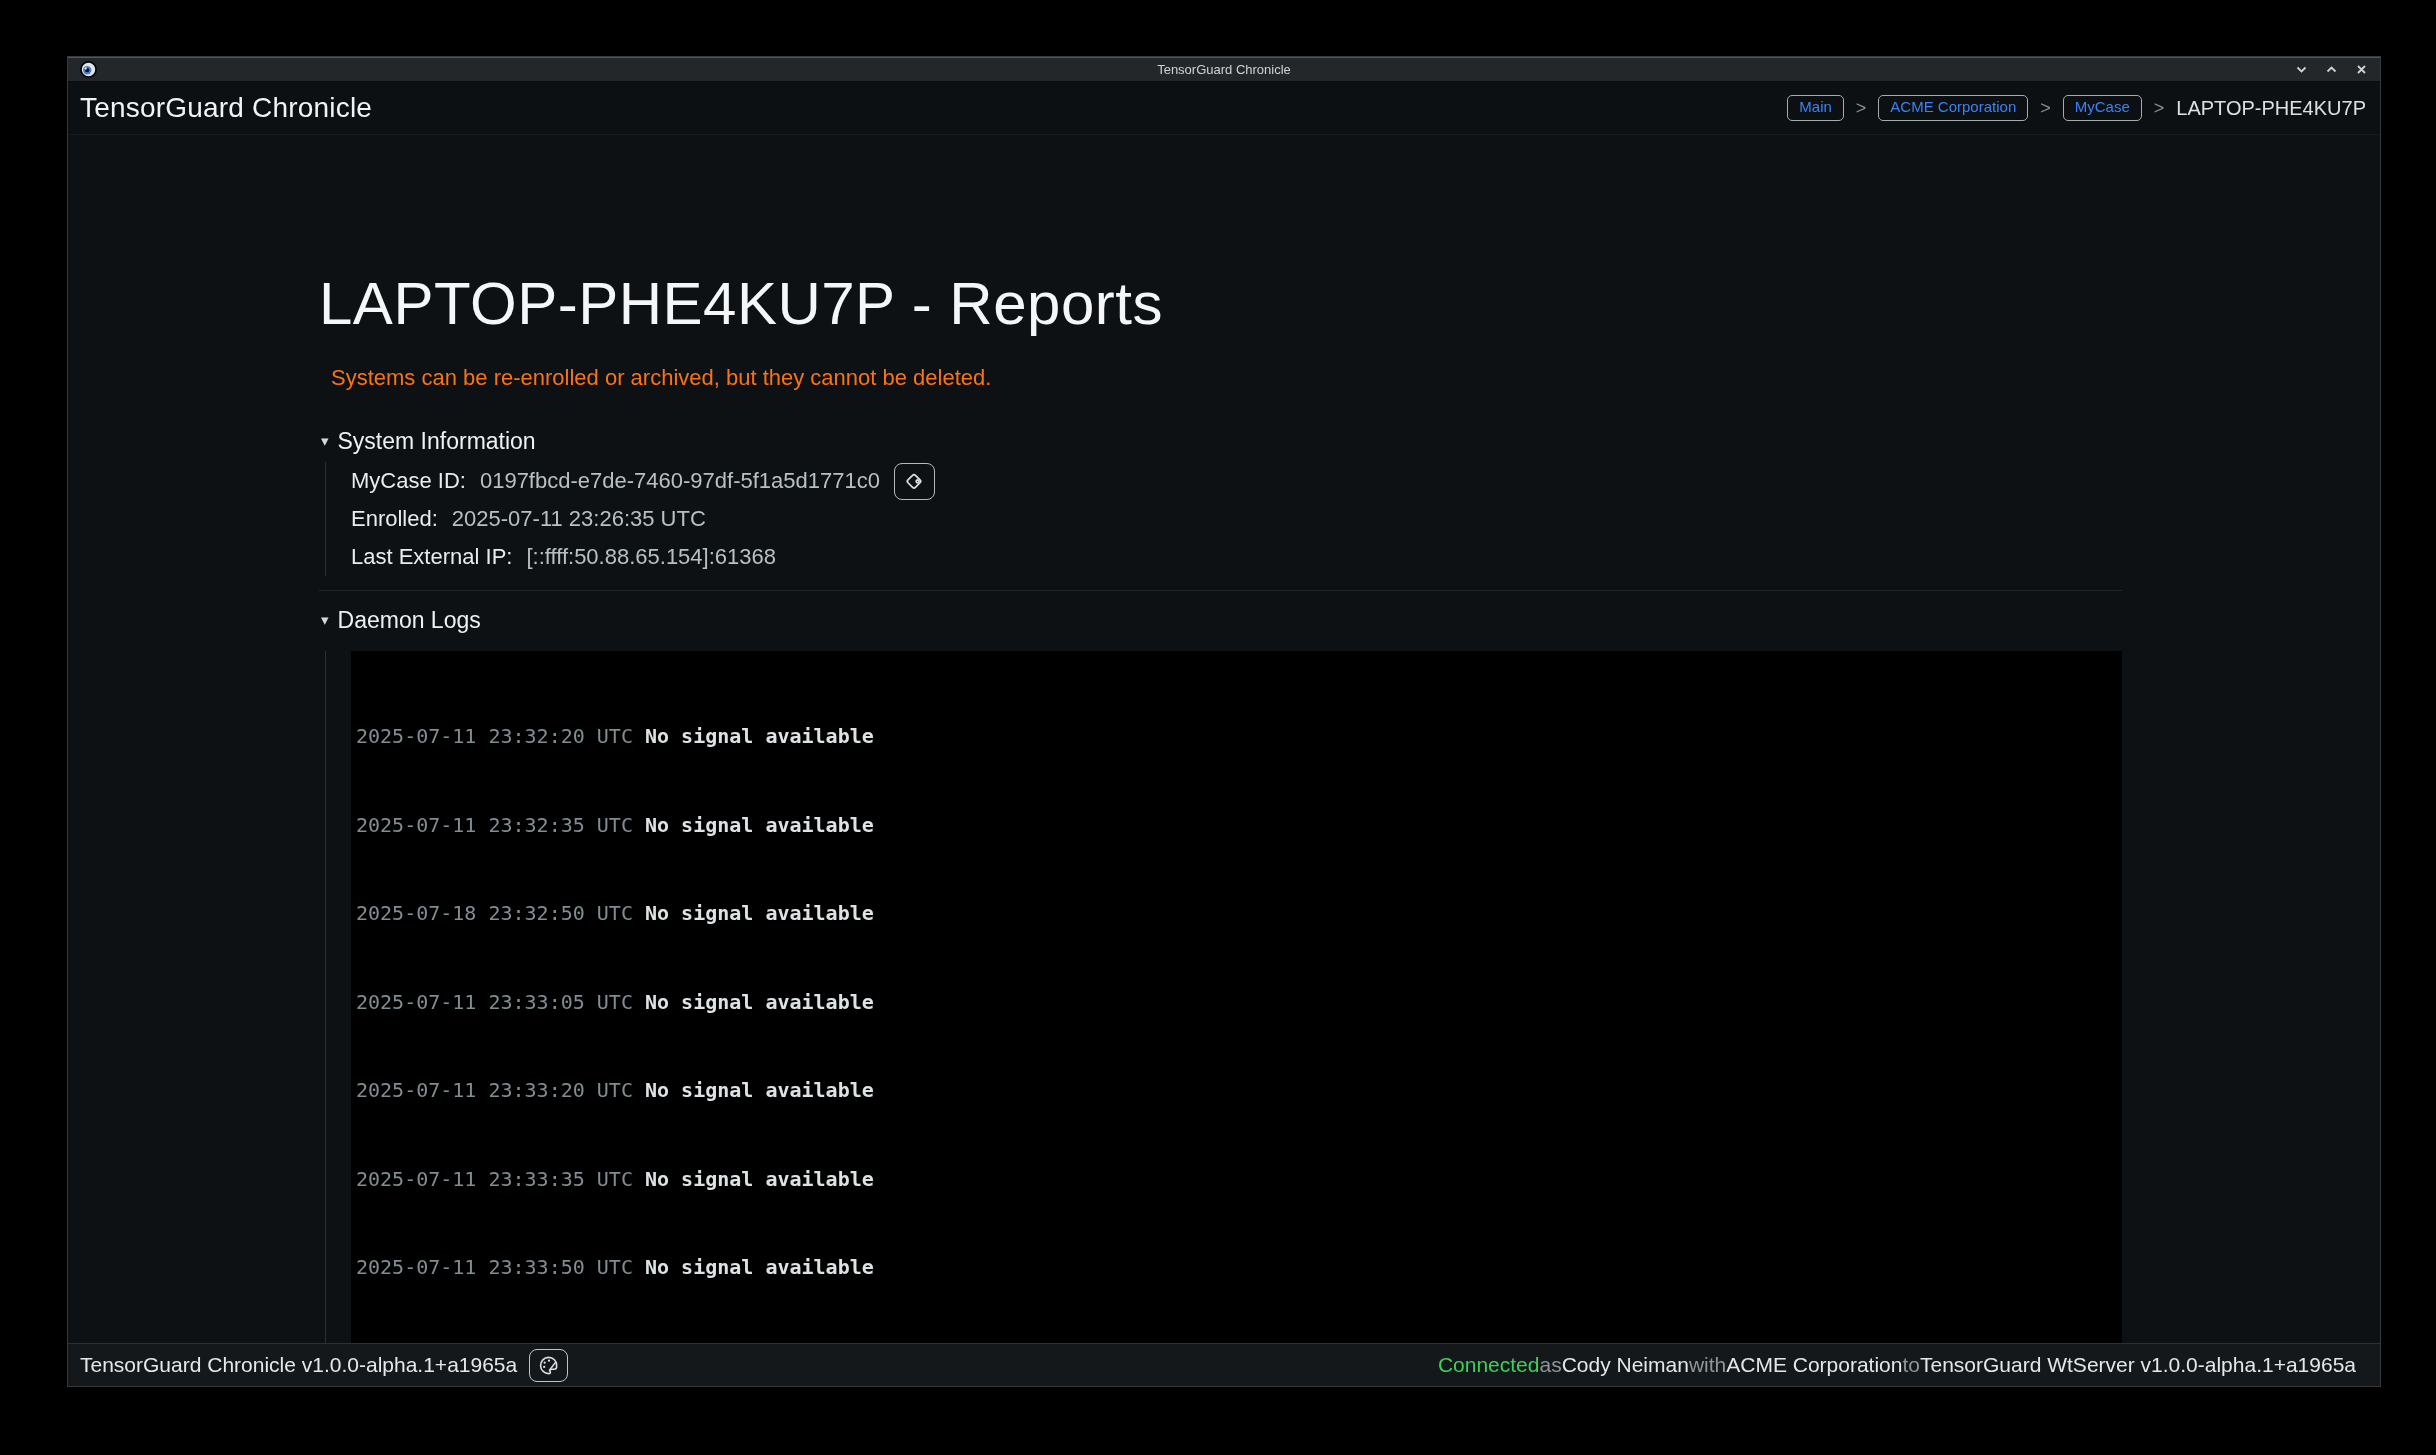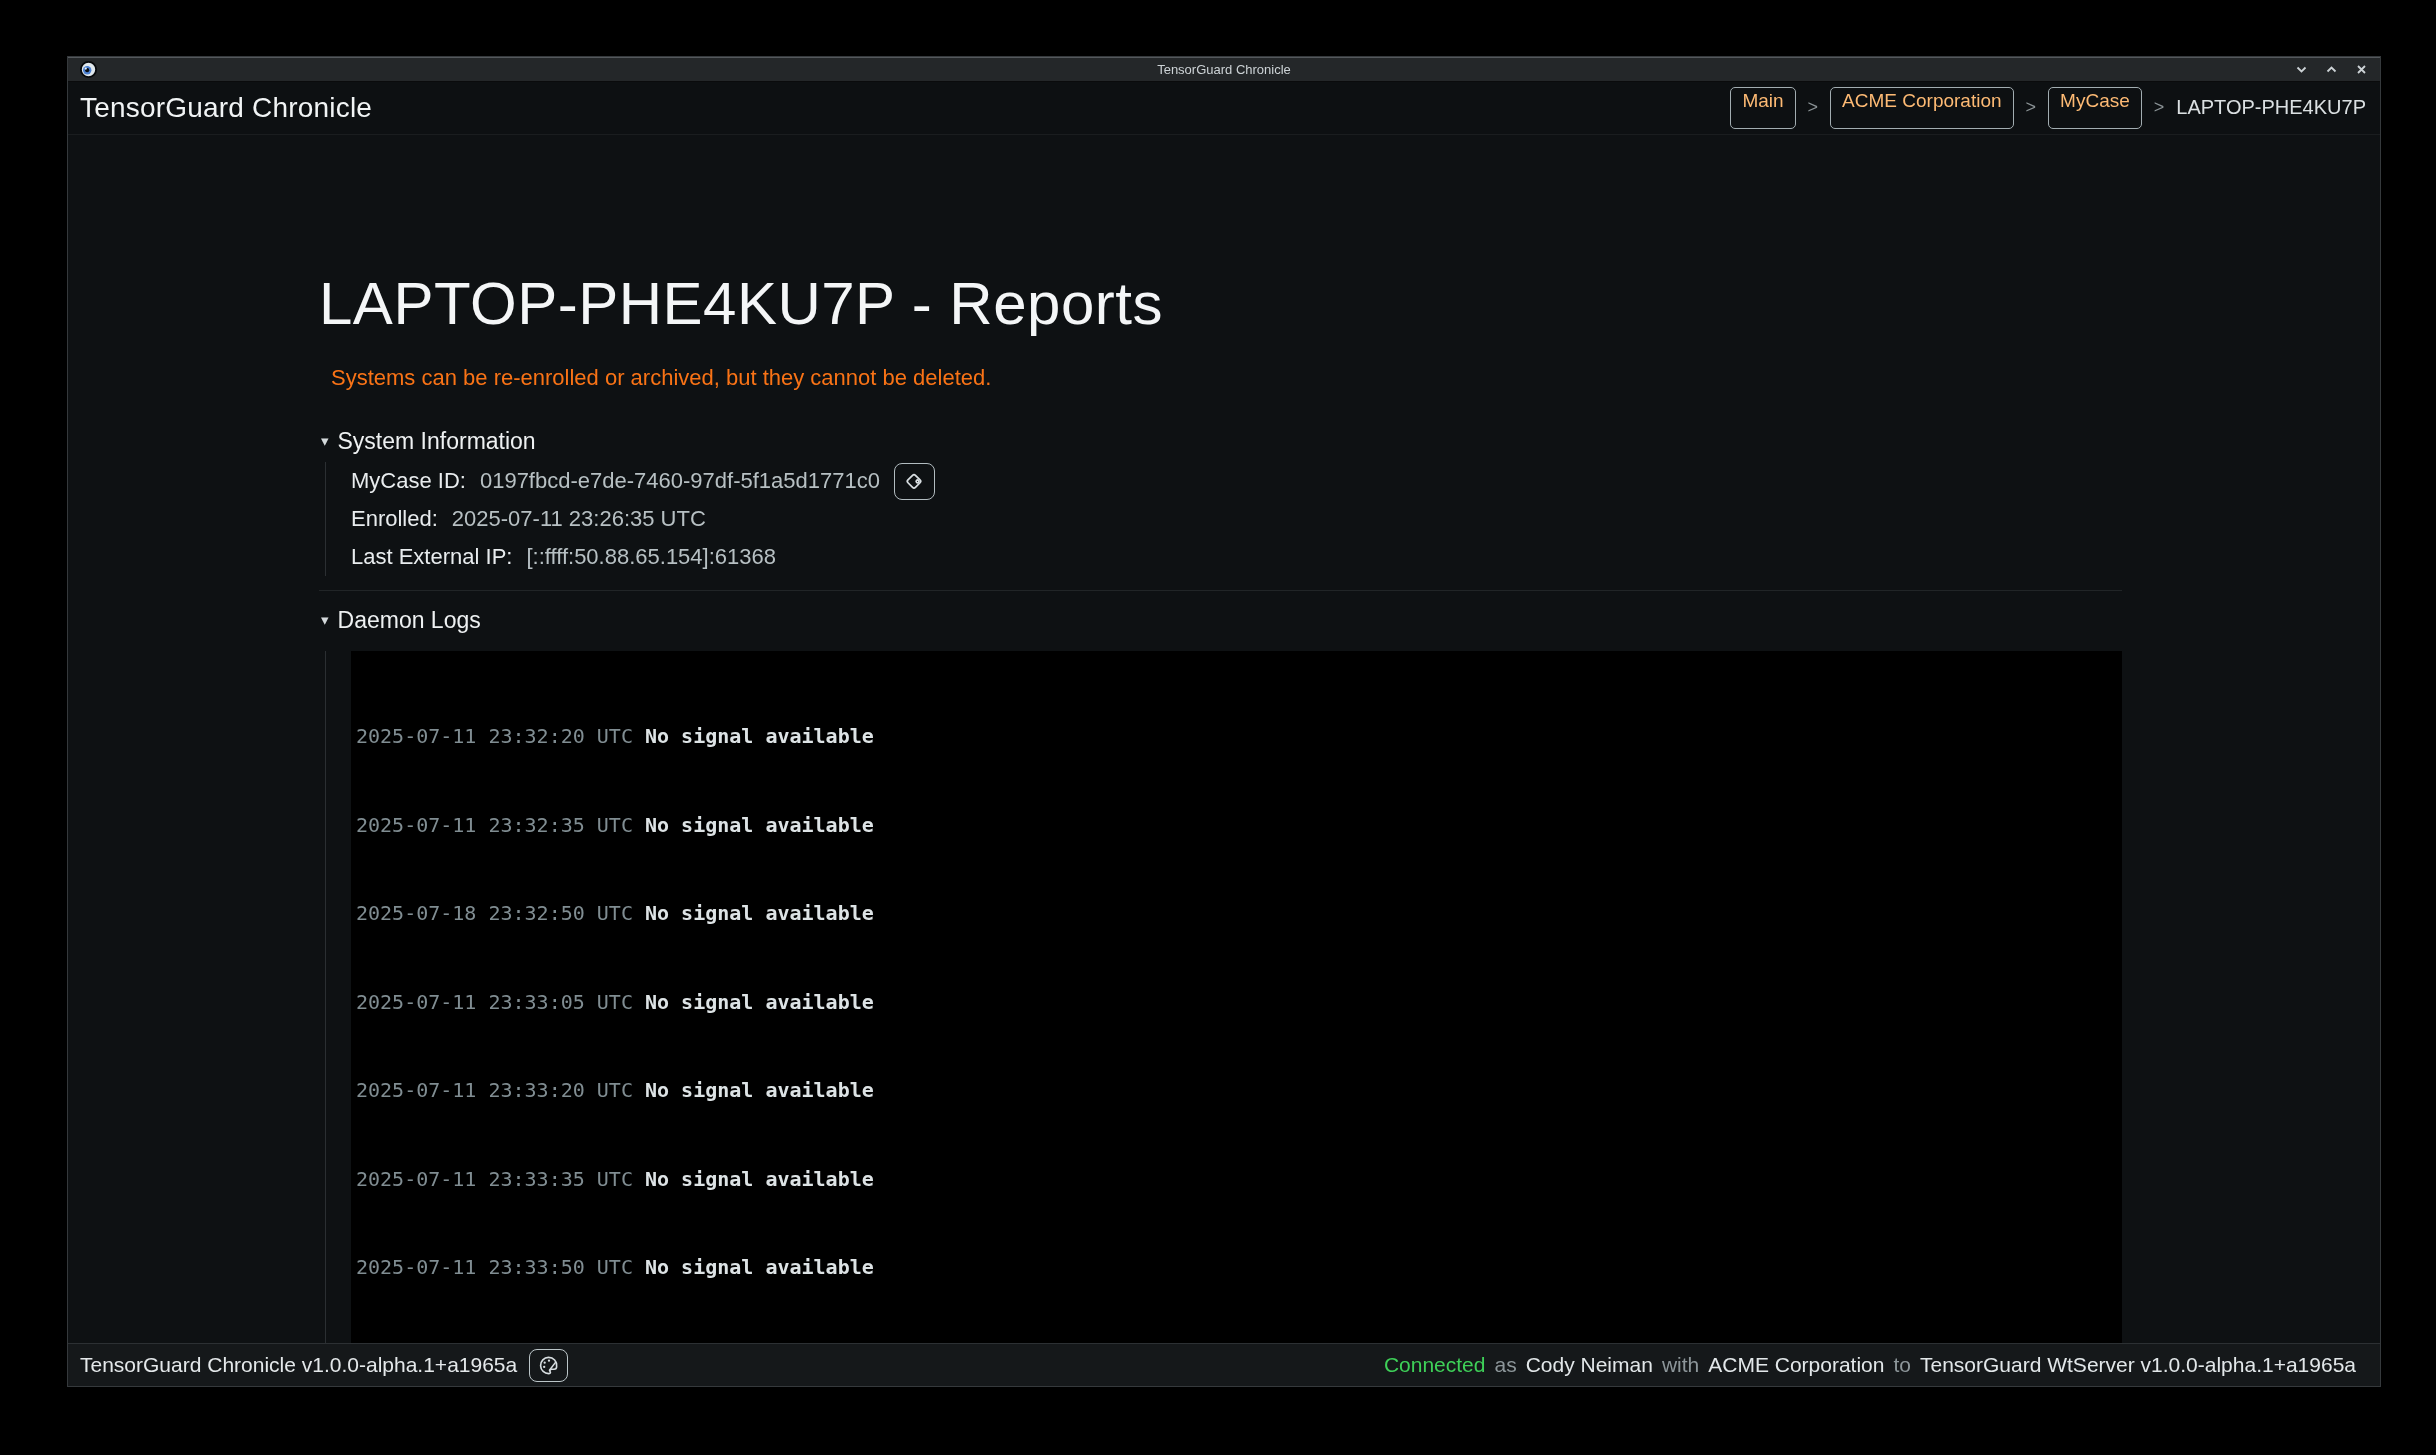--- a/index.html
+++ b/index.html
@@ -26,22 +26,22 @@
   .win-btn { width: 13px; height: 13px; display: inline-flex; align-items: center; justify-content: center; cursor: default; }
 
   
   .headerbar {
     height: 53px; flex: 0 0 auto; display: flex; align-items: center;
     padding: 0 14px 0 12px; background: #0d1012; border-bottom: 1px solid #1a1d1f;
   }
   .app-title { font-size: 28px; font-weight: 400; color: #f1f4f5; letter-spacing: 0.2px; }
   .breadcrumb { margin-left: auto; display: flex; align-items: center; gap: 12px; }
   .crumb-btn {
-    border: 1px solid #a2adb1; border-radius: 5px; padding: 2px 11px 16px 11px;
-    font-size: 19px; color: #fdba74; background: transparent; line-height: 1.2;
+    border: 1px solid #a2adb1; border-radius: 5px; padding: 2px 11px 4px 11px;
+    font-size: 15px; color: #3b82f6; background: transparent; line-height: 1.2;
     font-family: inherit; cursor: pointer;
   }
   .crumb-sep { color: #8b9396; font-size: 18px; }
   .crumb-current { font-size: 20px; color: #dbe0e2; }
 
   
   .content { flex: 1 1 auto; position: relative; overflow: hidden; }
   .content-col { position: absolute; left: 251px; top: 0; width: 1803px; }
 
   h1.page-title { margin-top: 134px; font-size: 60px; font-weight: 400; color: #f4f6f7; letter-spacing: 0.5px; }
@@ -71,21 +71,21 @@
   }
   .log-time { color: #808d92; }
   .log-msg { color: #dde3e5; font-weight: bold; }
 
   
   .statusbar {
     flex: 0 0 auto; height: 43px; background: #15181a; border-top: 1px solid #2c3033;
     display: flex; align-items: center; padding: 0 24px 0 12px; font-size: 21px;
   }
   .status-left { display: flex; align-items: center; gap: 12px; color: #e4e8ea; }
-  .status-right { margin-left: auto; display: flex; align-items: center; gap: 9px; }
+  .status-right { margin-left: auto; display: flex; align-items: center; }
   .w-dim { color: #8d969a; }
   .w-bright { color: #e2e7e9; }
   .w-green { color: #3ed058; }
   .palette-btn {
     width: 39px; height: 33px; border: 1.5px solid #bcc6c9; border-radius: 8px; background: transparent;
     display: inline-flex; align-items: center; justify-content: center; cursor: pointer;
   }
 
   svg { display: block; }
 </style>

